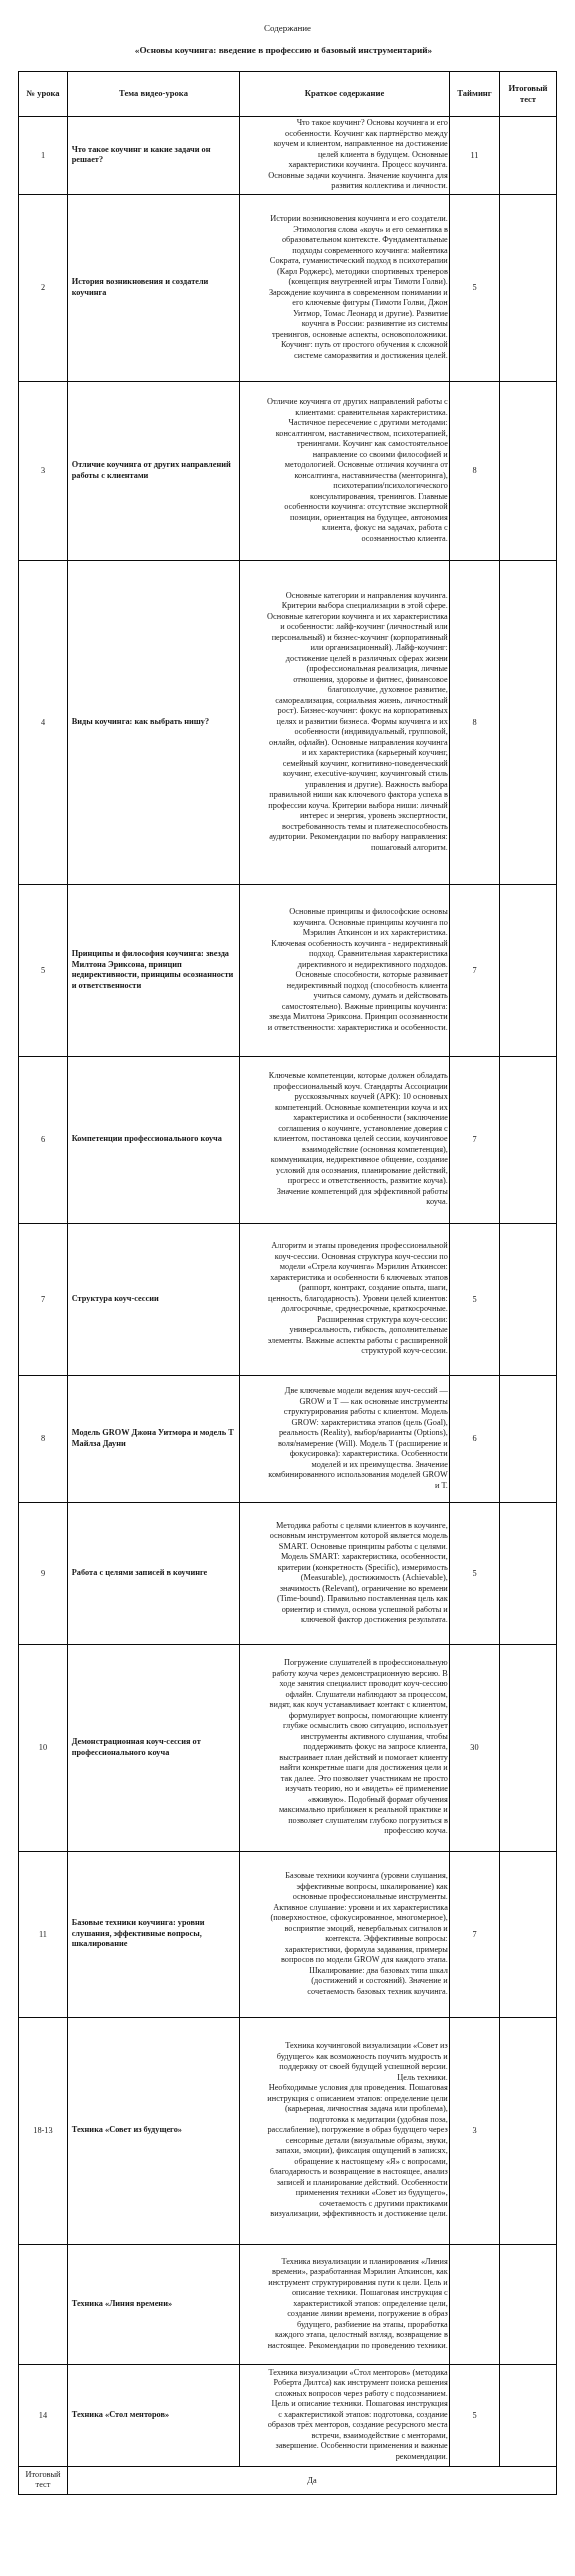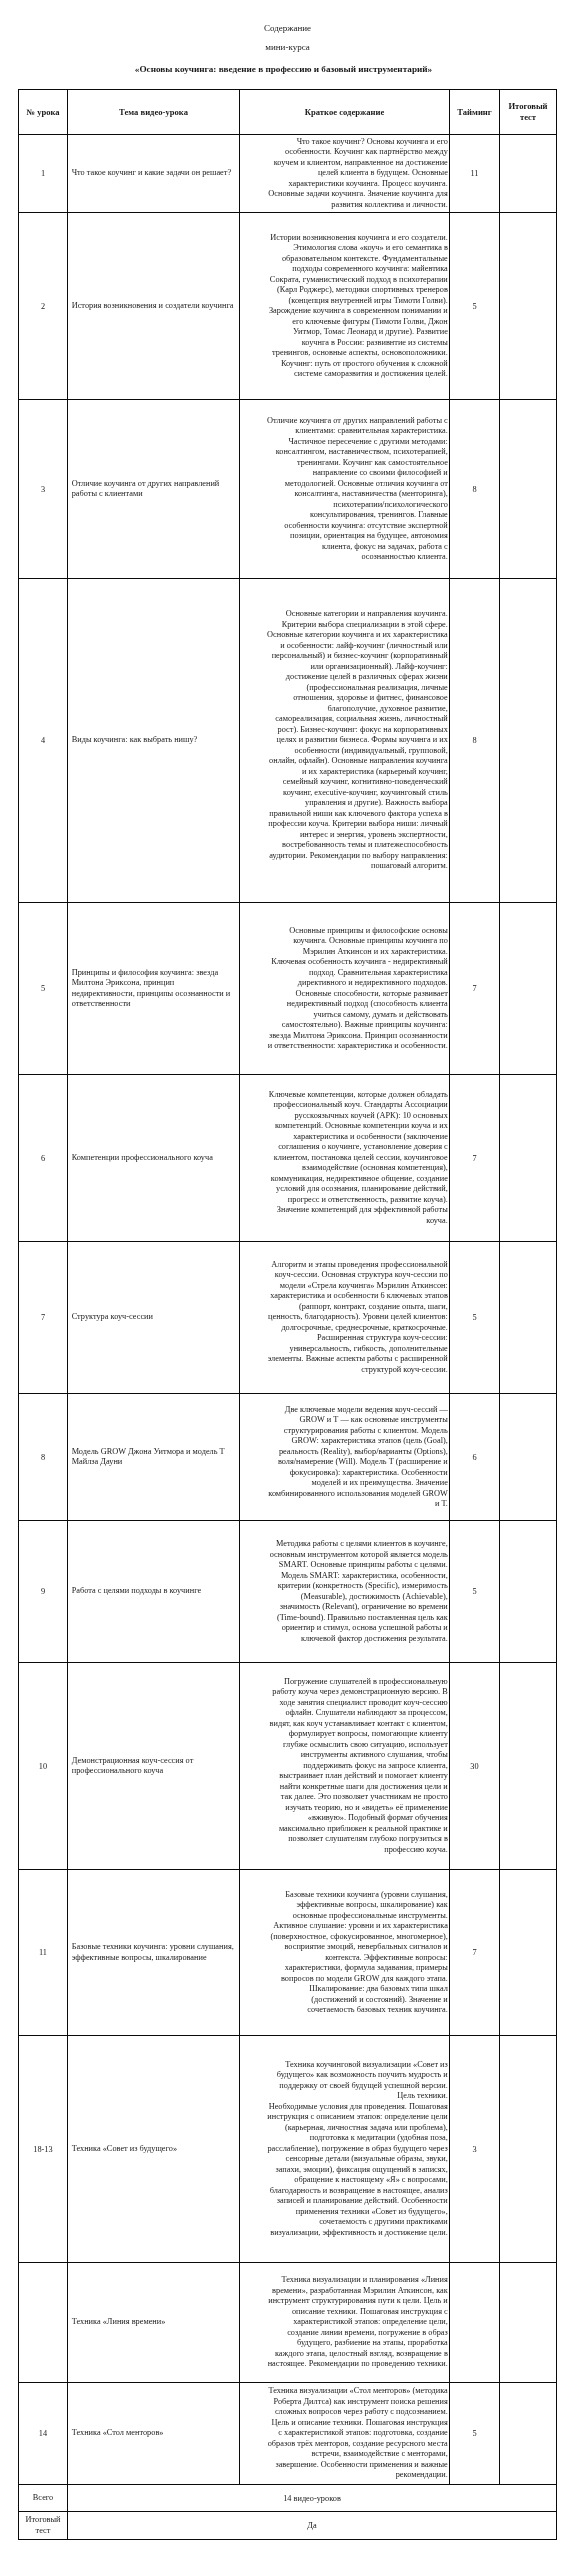--- a/index.html
+++ b/index.html
@@ -61,20 +61,21 @@
   td.num {
     text-align: center;
     font-size: 8.3px;
     padding: 1.2px;
   }
   td.topic {
     font-size: 8.3px;
     line-height: 10.5px;
     text-align: left;
     padding: 1.8px 2.5px 1.8px 3.7px;
+    font-weight: bold;
   }
   td.summary {
     font-size: 8.3px;
     line-height: 10.5px;
     text-align: right;
     padding: 1.8px 1.2px 1.8px 27px;
     white-space: pre-line;
   }
   td.timing {
     text-align: center;
@@ -96,21 +97,20 @@
     padding: 2.5px 1.2px;
   }
   tr.f-total { height: 27px; }
   tr.f-test  { height: 28px; }
 </style>
 </head>
 <body>
 
 <div class="doc">
   <div class="center t-small">Содержание</div>
-  <div class="center t-small">мини-курса</div>
   <div class="center t-title">«Основы коучинга: введение в профессию и базовый инструментарий»</div>
 
   <table class="course">
     <colgroup>
       <col class="c-num">
         <col class="c-topic">
         <col class="c-sum">
         <col class="c-time">
         <col class="c-test">
     </colgroup>
@@ -175,21 +175,21 @@
         </tr>
         <tr style="height: 127px;">
           <td class="num">8</td>
           <td class="topic">Модель GROW Джона Уитмора и модель Т Майлза Дауни</td>
           <td class="summary">Две ключевые модели ведения коуч-сессий — GROW и Т — как основные инструменты структурирования работы с клиентом. Модель GROW: характеристика этапов (цель (Goal), реальность (Reality), выбор/варианты (Options), воля/намерение (Will). Модель Т (расширение и фокусировка): характеристика. Особенности моделей и их преимущества. Значение комбинированного использования моделей GROW и Т.</td>
           <td class="timing">6</td>
           <td class="test"></td>
         </tr>
         <tr style="height: 142px;">
           <td class="num">9</td>
-          <td class="topic">Работа с целями подходы в коучинге</td>
+          <td class="topic">Работа с целями записей в коучинге</td>
           <td class="summary">Методика работы с целями клиентов в коучинге, основным инструментом которой является модель SMART. Основные принципы работы с целями. Модель SMART: характеристика, особенности, критерии (конкретность (Specific), измеримость (Measurable), достижимость (Achievable), значимость (Relevant), ограничение во времени (Time-bound). Правильно поставленная цель как ориентир и стимул, основа успешной работы и ключевой фактор достижения результата.</td>
           <td class="timing">5</td>
           <td class="test"></td>
         </tr>
         <tr style="height: 207px;">
           <td class="num">10</td>
           <td class="topic">Демонстрационная коуч-сессия от профессионального коуча</td>
           <td class="summary">Погружение слушателей в профессиональную работу коуча через демонстрационную версию. В ходе занятия специалист проводит коуч-сессию офлайн. Слушатели наблюдают за процессом, видят, как коуч устанавливает контакт с клиентом, формулирует вопросы, помогающие клиенту глубже осмыслить свою ситуацию, использует инструменты активного слушания, чтобы поддерживать фокус на запросе клиента, выстраивает план действий и помогает клиенту найти конкретные шаги для достижения цели и так далее. Это позволяет участникам не просто изучать теорию, но и «видеть» её применение «вживую». Подобный формат обучения максимально приближен к реальной практике и позволяет слушателям глубоко погрузиться в профессию коуча.</td>
           <td class="timing">30</td>
           <td class="test"></td>
@@ -218,24 +218,20 @@
         </tr>
         <tr style="height: 102px;">
           <td class="num">14</td>
           <td class="topic">Техника «Стол менторов»</td>
           <td class="summary">Техника визуализации «Стол менторов» (методика Роберта Дилтса) как инструмент поиска решения сложных вопросов через работу с подсознанием. Цель и описание техники. Пошаговая инструкция с характеристикой этапов: подготовка, создание образов трёх менторов, создание ресурсного места встречи, взаимодействие с менторами, завершение. Особенности применения и важные рекомендации.</td>
           <td class="timing">5</td>
           <td class="test"></td>
         </tr>
       </tbody>
     <tbody>
-      <tr class="footer-row f-total">
-        <th class="flabel">Всего</th>
-        <td class="fvalue" colspan="4">14 видео-уроков</td>
-      </tr>
       <tr class="footer-row f-test">
         <th class="flabel">Итоговый тест</th>
         <td class="fvalue" colspan="4">Да</td>
       </tr>
     </tbody>
   </table>
 </div>
 
 
 </body></html>

